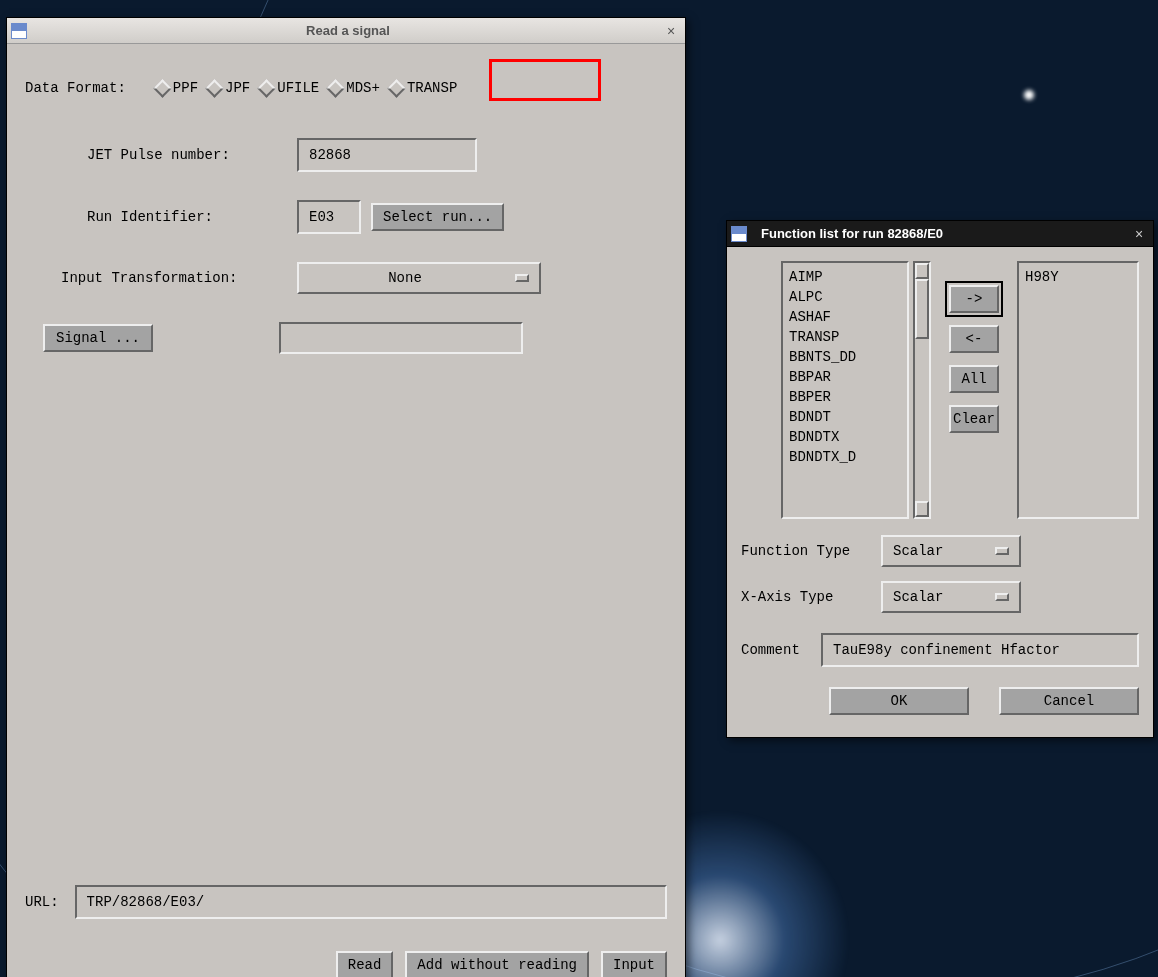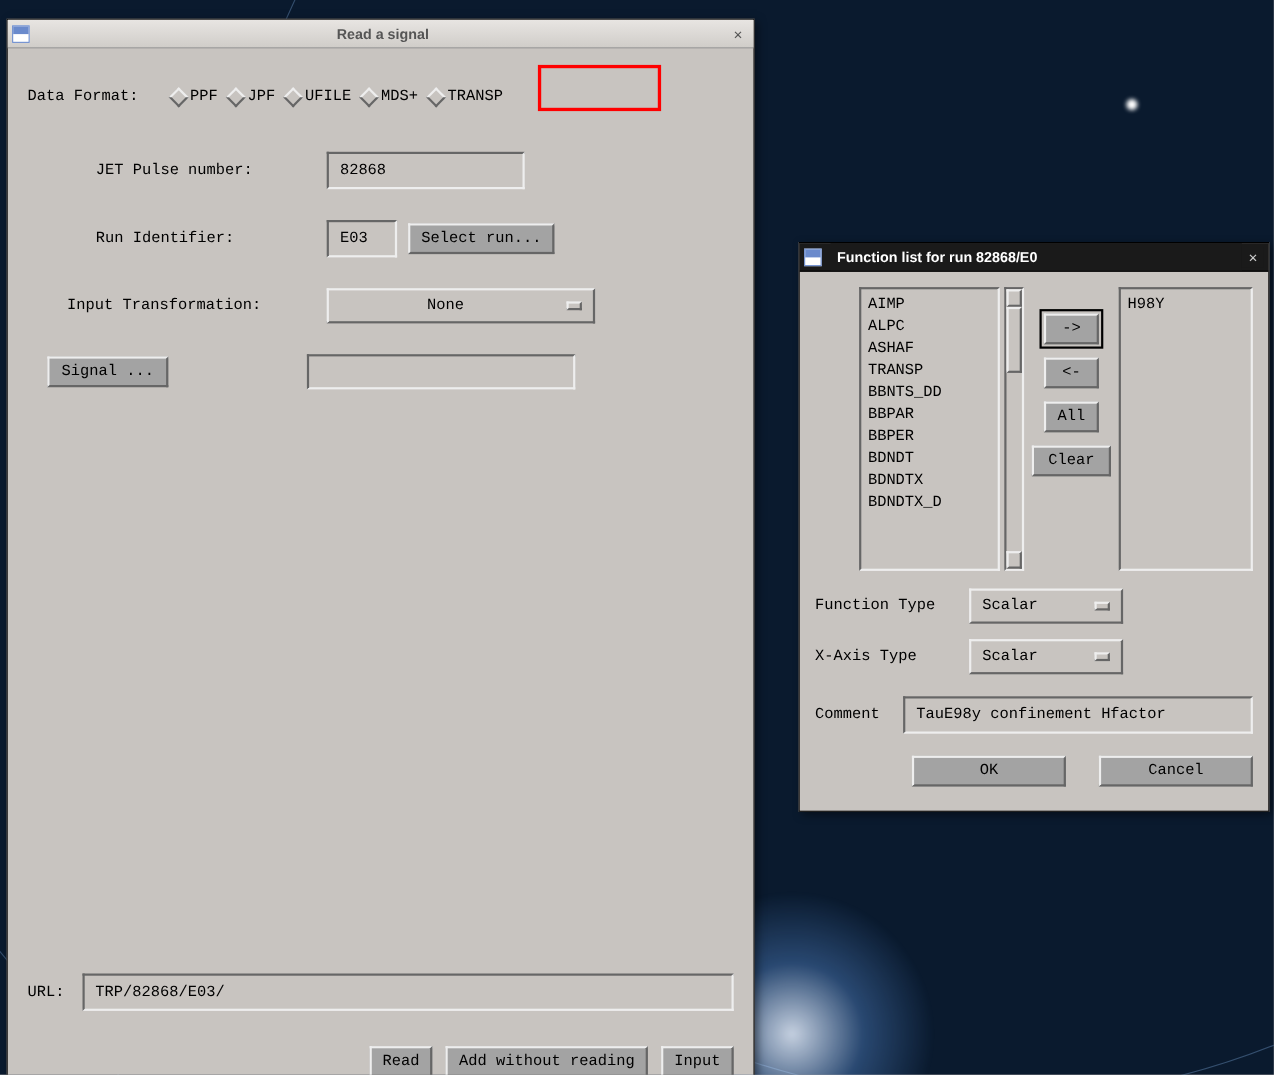--- a/index.html
+++ b/index.html
@@ -317,21 +317,21 @@
         </div>
       <div class="scrollbar" style="height:258px;">
         <div class="scroll-arrow" style="top:0;"></div>
         <div class="scroll-thumb"></div>
         <div class="scroll-arrow" style="bottom:0;"></div>
       </div>
       <div style="width:78px;display:flex;flex-direction:column;align-items:center;gap:12px;padding:24px 8px 0 8px;">
         <div class="motif-btn default" style="width:50px;">-&gt;</div>
         <div class="motif-btn" style="width:50px;">&lt;-</div>
         <div class="motif-btn" style="width:50px;">All</div>
-        <div class="motif-btn" style="width:72px;">Clear</div>
+        <div class="motif-btn" style="width:50px;">Clear</div>
       </div>
       <div class="listbox" style="flex:1;" id="sel-list">
           <div>H98Y</div>
         </div>
     </div>
 
     <div class="row" style="margin-bottom:14px;">
       <span class="label" style="width:140px;">Function Type</span>
       <div class="motif-dropdown" style="width:140px;justify-content:space-between;">
         <span>Scalar</span>

